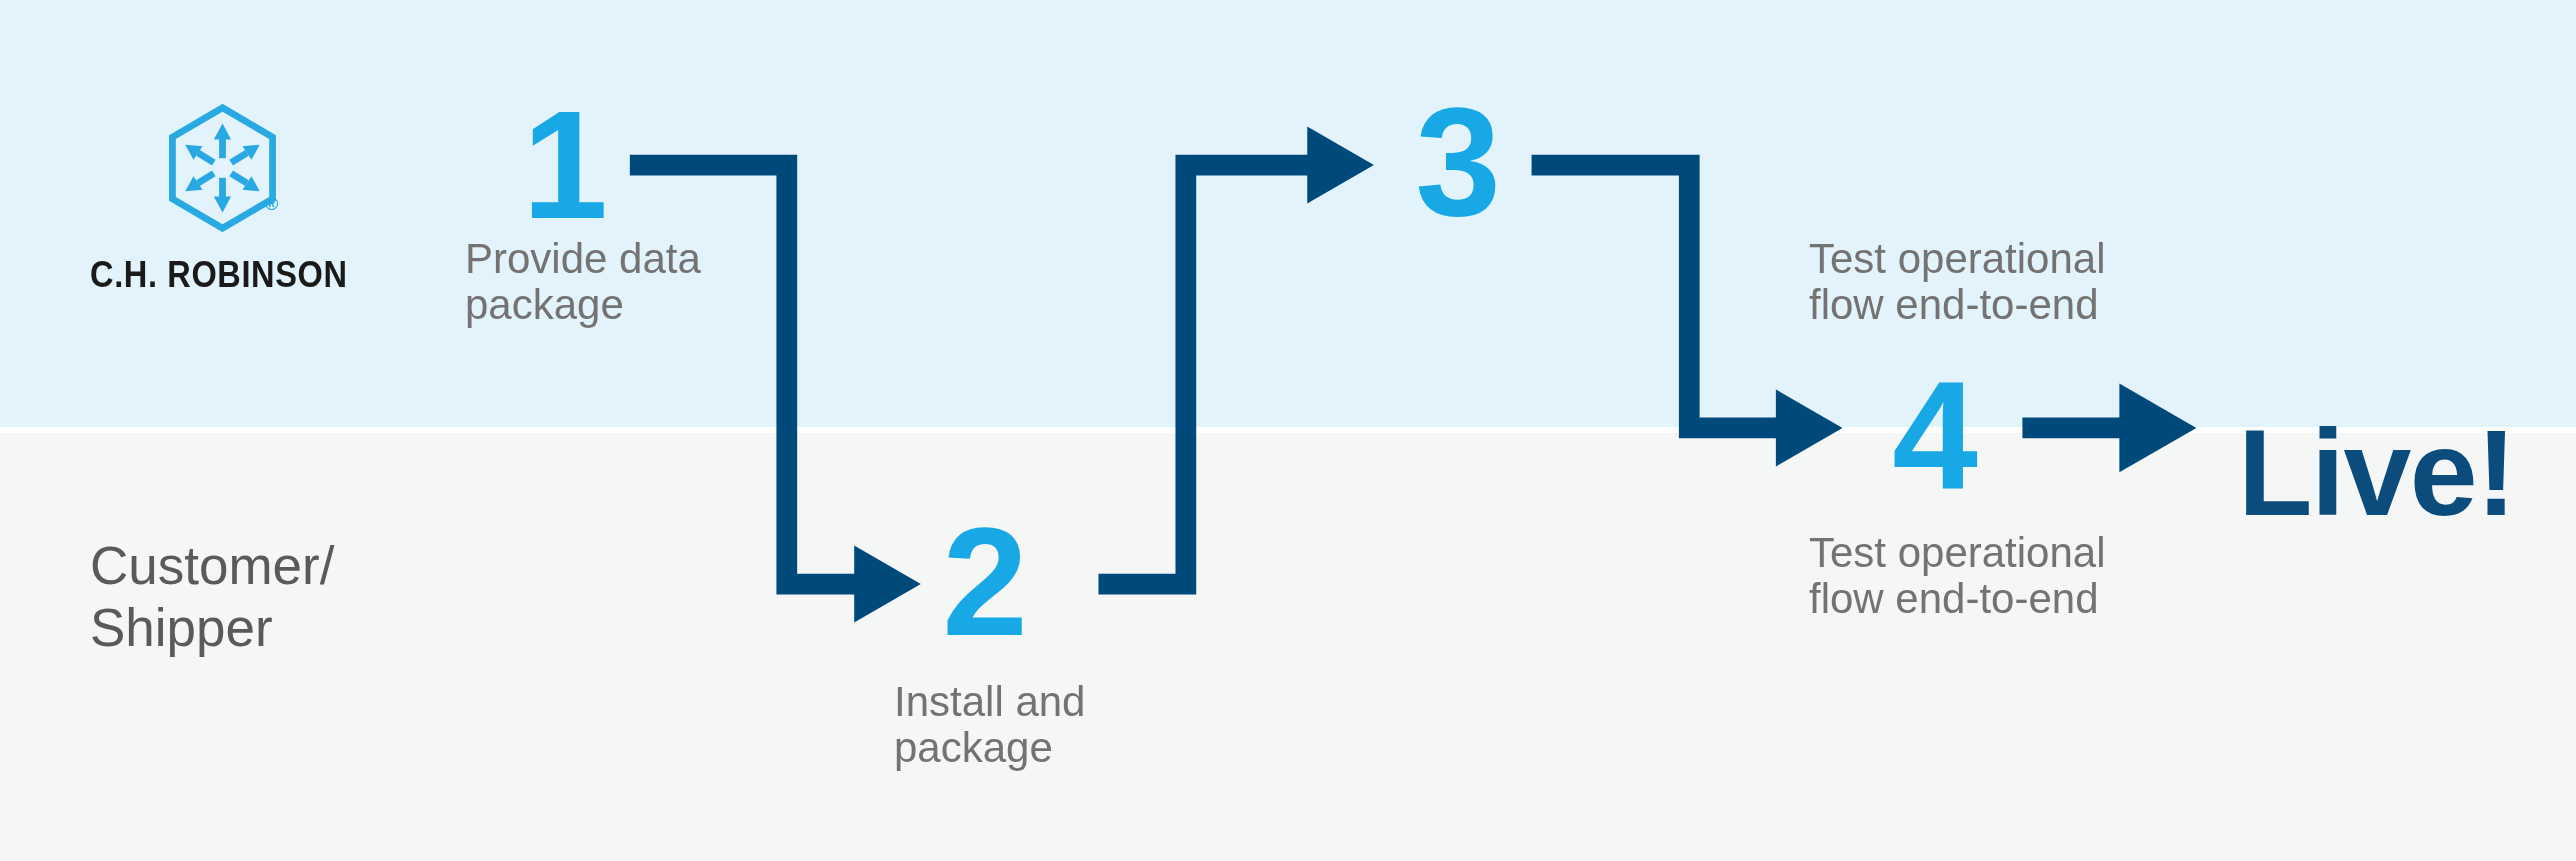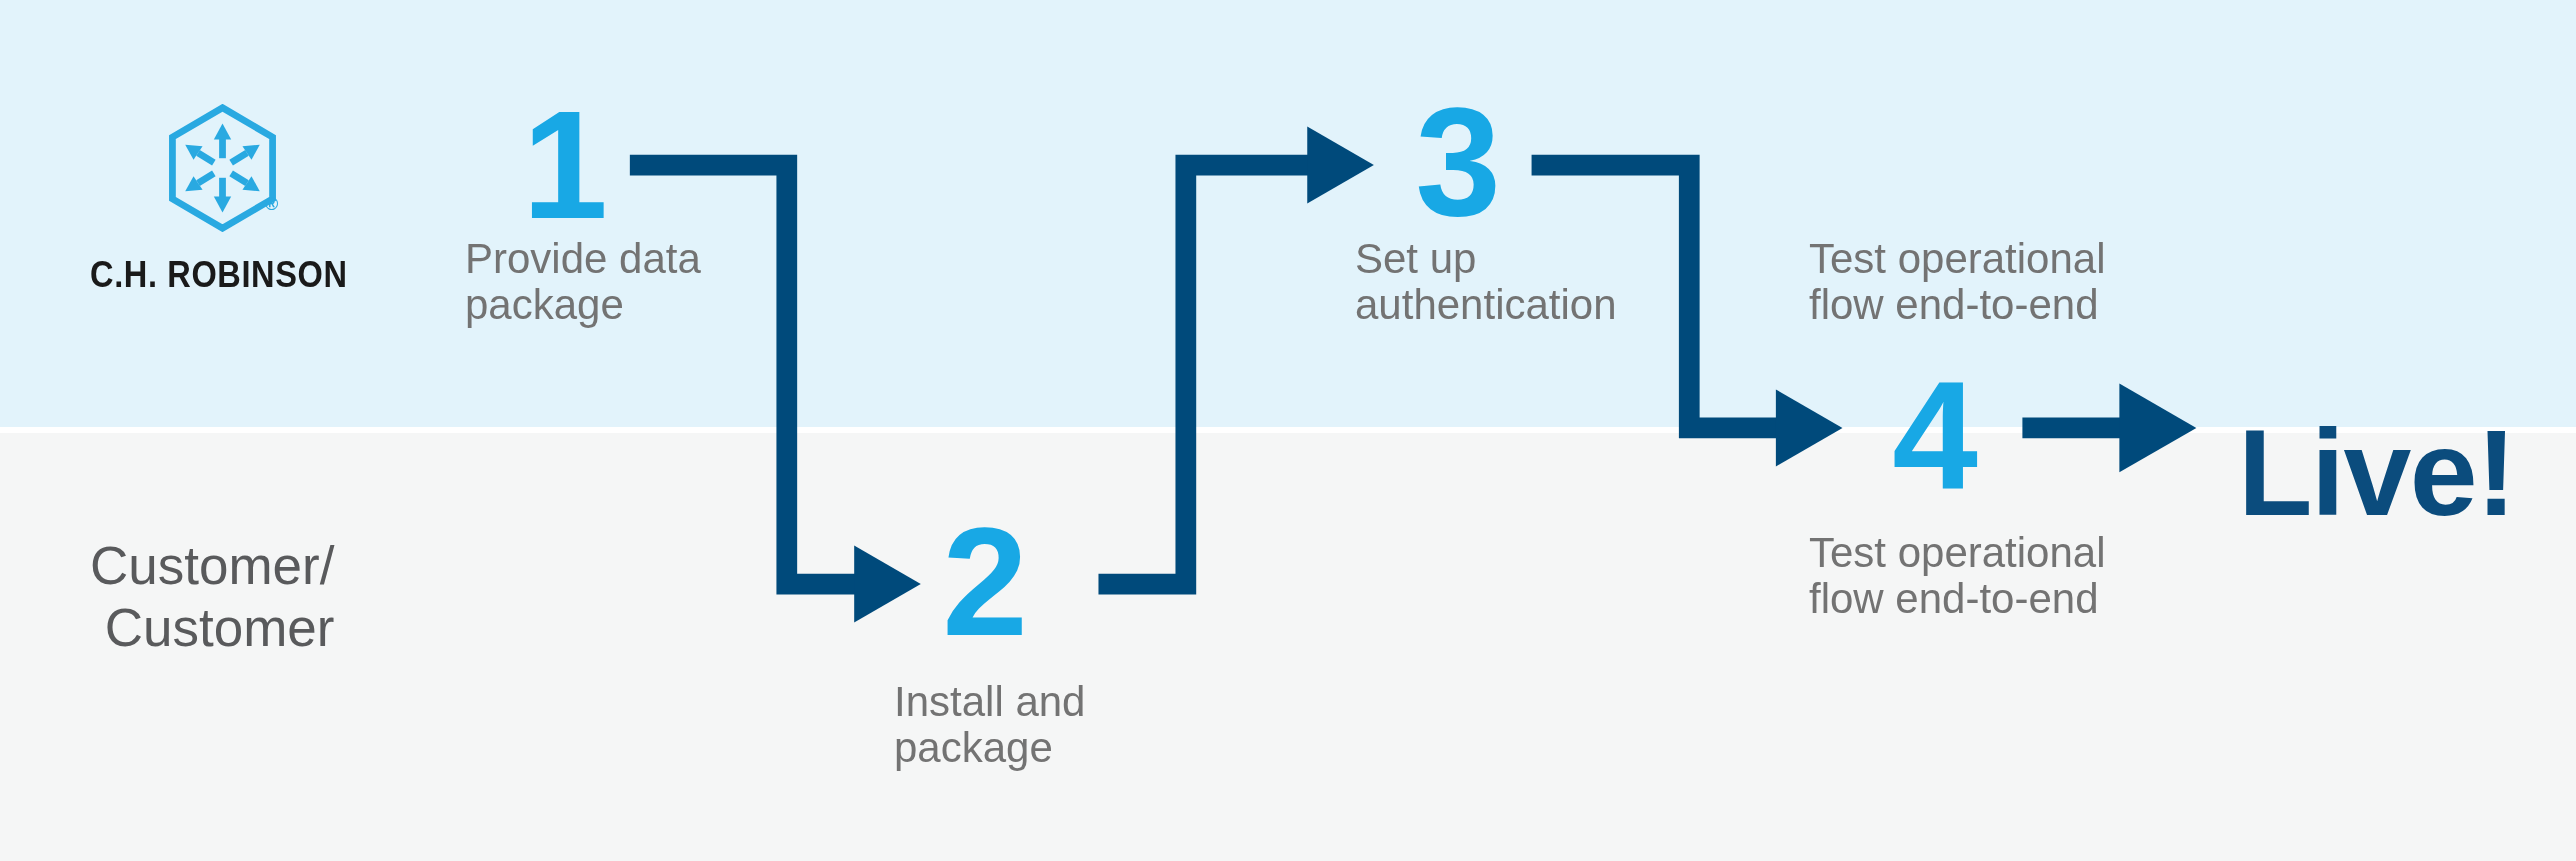--- a/index.html
+++ b/index.html
@@ -35,21 +35,20 @@
     position: absolute;
     font-weight: 700; font-size: 122px; line-height: 1;
     letter-spacing: -1.5px;
     color: #0B4C7D;
   }
   
   .lane-label {
     position: absolute; left: 90px; top: 535px;
     font-weight: 400; font-size: 53px; line-height: 62px;
     color: #595A5C;
-    text-align: right;
   }
   
   .logo-mark { position: absolute; left: 167px; top: 104px; width: 111px; height: 128px; }
   .logo-reg  { position: absolute; left: 265px; top: 194px; font-size: 18px; font-weight: 700; color: #29A9E1; }
   .logo-wordmark {
     position: absolute; left: 90px; top: 256px;
     font-weight: 700; font-size: 37px; line-height: 1; letter-spacing: 0.7px;
     color: #1A1A1A; white-space: nowrap;
     transform: scaleX(0.88); transform-origin: left center;
   }
@@ -108,36 +107,32 @@
   <div class="step-label" style="left:465px; top:236px;">
     <div>Provide data</div>
     <div>package</div>
   </div>
 
   <div class="step-label" style="left:894px; top:651px;margin-top:28px;">
     <div>Install and</div>
     <div>package</div>
   </div>
 
-  <div class="step-label" style="left:1355px; top:236px;">
-    <div>Set up</div>
-    <div>authentication</div>
-  </div>
 
   <div class="step-label" style="left:1809px; top:236px;">
     <div>Test operational</div>
     <div>flow end-to-end</div>
   </div>
 
   <div class="step-label" style="left:1809px; top:530px;">
     <div>Test operational</div>
     <div>flow end-to-end</div>
   </div>
 
   <div class="go-line" style="left:2238px; top:412px;">Live!</div>
 
   <div class="lane-label">
     <div>Customer/</div>
-    <div>Customer</div>
+    <div>Shipper</div>
   </div>
 
 </div>
 
 
 </body></html>

